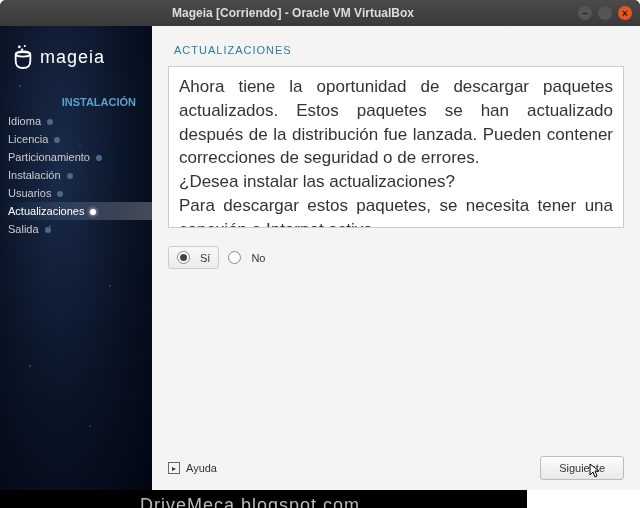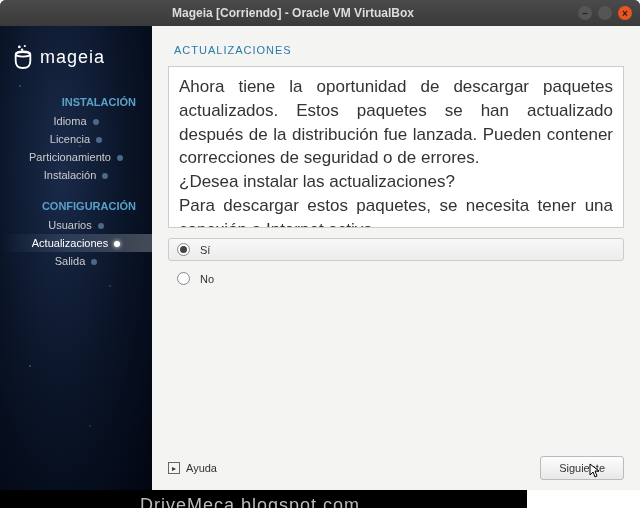--- a/index.html
+++ b/index.html
@@ -52,22 +52,22 @@
   }
   .logo svg { width: 22px; height: 26px; }
   .section-head {
     text-align: right;
     color: #5aa0c8;
     font-size: 11px;
     font-weight: bold;
     padding: 16px 16px 4px 0;
   }
   .nav-item {
-    text-align: center;
-    padding: 3px 16px 3px 16px;
+    text-align: left;
+    padding: 3px 16px 3px 8px;
     font-size: 11px;
     color: #ccc;
     position: relative;
   }
   .nav-item .dot {
     display:inline-block;width:6px;height:6px;border-radius:50%;
     background:#4a6a8a;margin-left:6px;vertical-align:middle;
   }
   .nav-item.active {
     background: linear-gradient(to right, rgba(255,255,255,0), rgba(200,220,240,.15), rgba(255,255,255,.25));
@@ -90,21 +90,21 @@
     border: 1px solid #ccc;
     background: #fff;
     flex: 0 0 162px;
     padding: 8px 10px;
     font-size: 17px;
     color: #333;
     text-align: justify;
     line-height: 1.4;
     overflow: hidden;
   }
-  .options { margin-top: 10px; display:flex;flex-direction:column;gap:6px; }
+  .options { margin-top: 18px; display:flex;flex-direction:row;gap:0; }
   .opt {
     display: flex; align-items: center; gap: 10px;
     font-size: 11px; color: #333;
     padding: 4px 8px;
     border: 1px solid transparent;
     border-radius: 3px;
   }
   .opt.selected {
     background: linear-gradient(to bottom,#f8f8f8,#ececec);
     border-color:#ccc;
@@ -154,21 +154,20 @@
         </svg>
         <span>mageia</span>
       </div>
 
       <div class="section-head">INSTALACIÓN</div>
       <div class="nav-item"><span>Idioma</span><span class="dot"></span></div>
       <div class="nav-item"><span>Licencia</span><span class="dot"></span></div>
       <div class="nav-item"><span>Particionamiento</span><span class="dot"></span></div>
       <div class="nav-item"><span>Instalación</span><span class="dot"></span></div>
 
-      <div class="section-head">CONFIGURACIÓN</div>
       <div class="nav-item"><span>Usuarios</span><span class="dot"></span></div>
       <div class="nav-item active"><span>Actualizaciones</span><span class="dot"></span></div>
       <div class="nav-item"><span>Salida</span><span class="dot"></span></div>
     </div>
 
     <div class="main">
       <div class="panel-title">ACTUALIZACIONES</div>
       <div class="panel">
         <div>Ahora tiene la oportunidad de descargar paquetes actualizados. Estos paquetes se han actualizado después de la distribución fue lanzada. Pueden contener correcciones de seguridad o de errores.</div>
         <div>¿Desea instalar las actualizaciones?</div>

